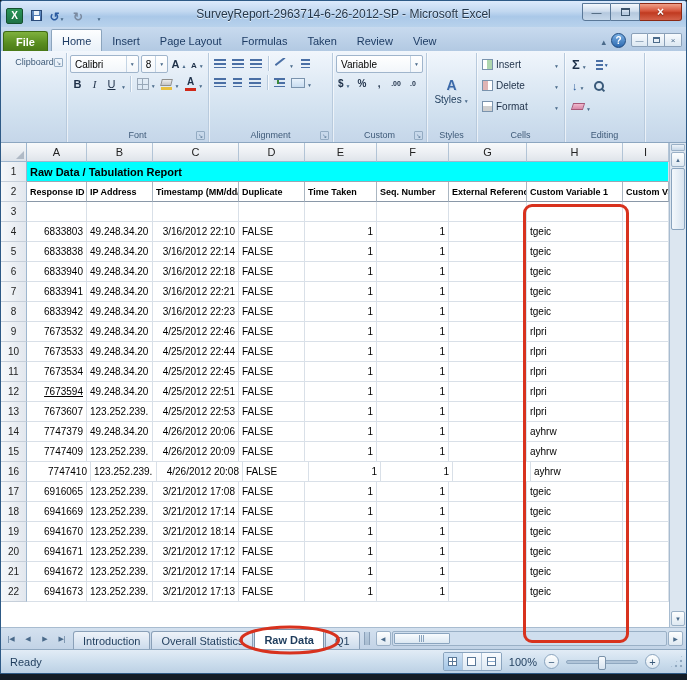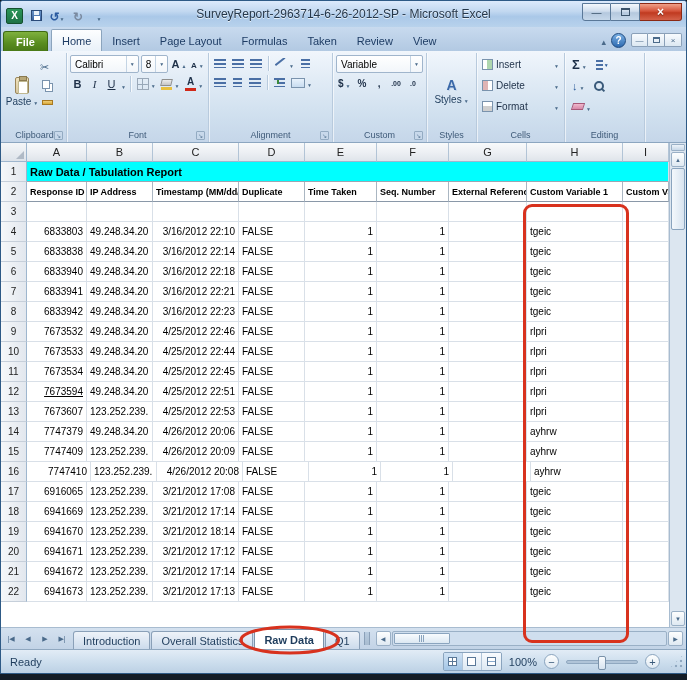--- a/index.html
+++ b/index.html
@@ -243,40 +243,20 @@
             <span class="maxglyph"></span>
           </span>
         <span class="mwbtn">×</span>
       </span>
     </div>
   </div>
 
   <div class="ribbon">
 
     <div class="rgroup g-clip">
-      <div class="rg-body">
-        <div class="paste-big">
-          <span class="clip-icon"></span>
-          <span class="paste-lbl">
-              <span>Paste</span>
-              <span class="dd"></span>
-            </span>
-        </div>
-        <div class="clip-col">
-          <span class="mini-ic">
-              <span class="cut-ic"></span>
-            </span>
-          <span class="mini-ic">
-              <span class="copy-ic"></span>
-            </span>
-          <span class="mini-ic">
-              <span class="fp-ic"></span>
-            </span>
-        </div>
-      </div>
       <div class="rg-label">
           <span>Clipboard</span>
           <span class="launcher"></span>
         </div>
     </div>
 
     <div class="rgroup g-font">
       <div class="rg-body">
         <div class="rg-row">
           <div class="combo font-name">

